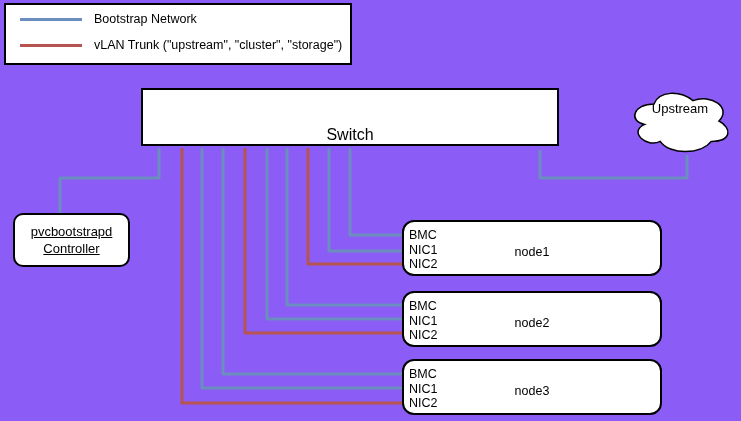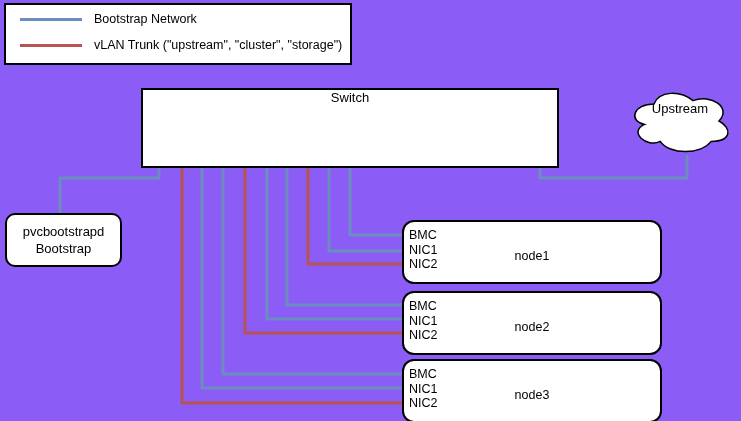--- a/index.html
+++ b/index.html
@@ -49,53 +49,54 @@
     height: 3px;
     flex: 0 0 auto;
   }
   .legend-label {
     font-size: 12.5px;
     white-space: nowrap;
   }
   
   .switch-box {
     left: 141px; top: 88px;
-    width: 418px; height: 80px;
+    width: 418px; height: 58px;
     display: flex;
-    align-items: flex-start;
+    align-items: flex-end;
     justify-content: center;
-    font-size: 13px;
+    font-size: 16px;
   }
   
   .controller-box {
-    left: 5px; top: 213px;
+    left: 13px; top: 213px;
     width: 117px; height: 54px;
     border-radius: 10px;
     display: flex;
     flex-direction: column;
     align-items: center;
     justify-content: center;
     font-size: 13px;
     line-height: 17px;
     text-align: right;
+    text-decoration: underline;
   }
   
   .gateway-label {
     position: absolute;
     left: 640px; top: 101px;
     width: 80px;
     text-align: center;
     font-size: 13px;
     line-height: 16px;
     z-index: 2;
   }
   
   .node-box {
     left: 402px;
-    width: 260px; height: 64px;
+    width: 260px; height: 56px;
     border-radius: 12px;
     padding-left: 21px;
   }
   .node-box.node-0 { top: 220px; }
   .node-box.node-1 { top: 291px; }
   .node-box.node-2 { top: 359px; }
   .node-ports {
     position: absolute;
     left: 5px; top: 6px;
     font-size: 12.5px;
@@ -154,21 +155,21 @@
   <div class="box switch-box">
     <span>Switch</span>
   </div>
 
   <div class="gateway-label">
     <div>Upstream</div>
   </div>
 
   <div class="box controller-box">
     <div>pvcbootstrapd</div>
-    <div>Bootstrap</div>
+    <div>Controller</div>
   </div>
 
   <div class="box node-box node-0">
     <div class="node-ports">
       <div>BMC</div>
       <div>NIC1</div>
       <div>NIC2</div>
     </div>
     <div class="node-name">node1</div>
   </div>

